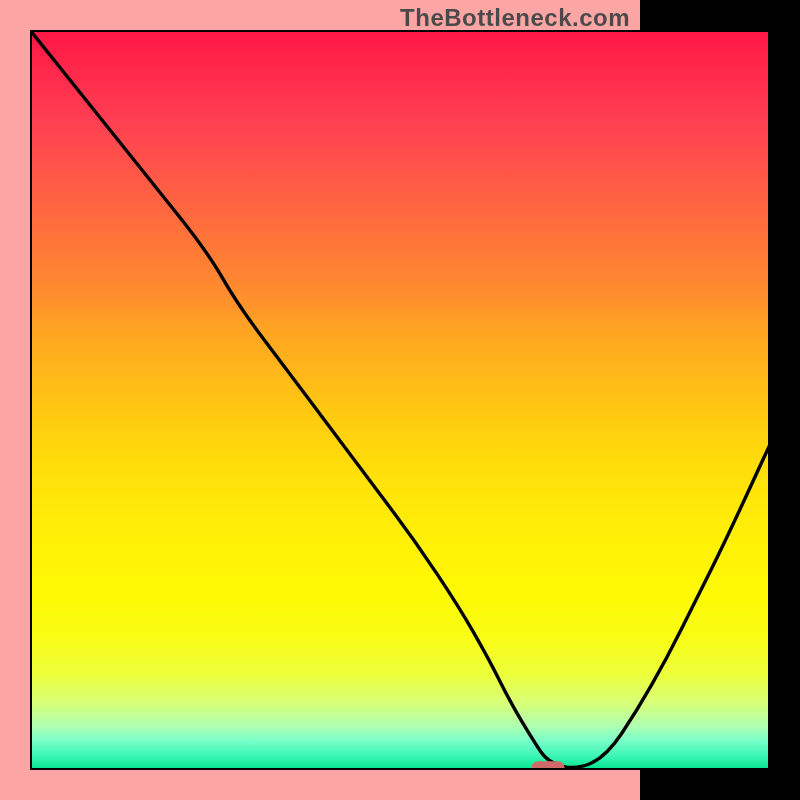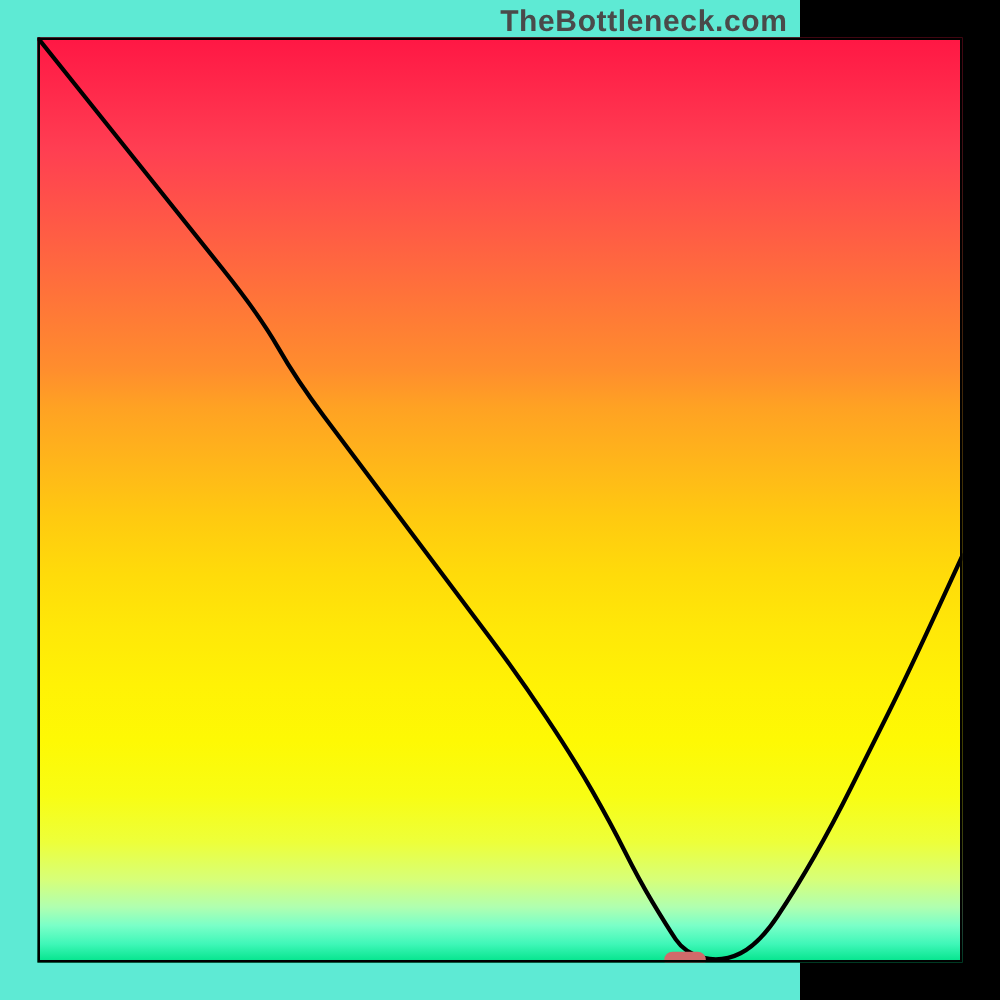--- a/index.html
+++ b/index.html
@@ -8,21 +8,21 @@
     width: 800px;
     height: 800px;
     background: #000;
     font-family: Arial, Helvetica, sans-serif;
     overflow: hidden;
   }
   .outer {
     position: relative;
     width: 640px;
     height: 800px;
-    background: #5eead4;
+    background: #fca5a5;
   }
   .watermark {
     position: absolute;
     top: 4px;
     right: 10px;
     color: #4a4a4a;
     font-size: 24px;
     font-weight: 600;
     letter-spacing: 0.5px;
     user-select: none;

